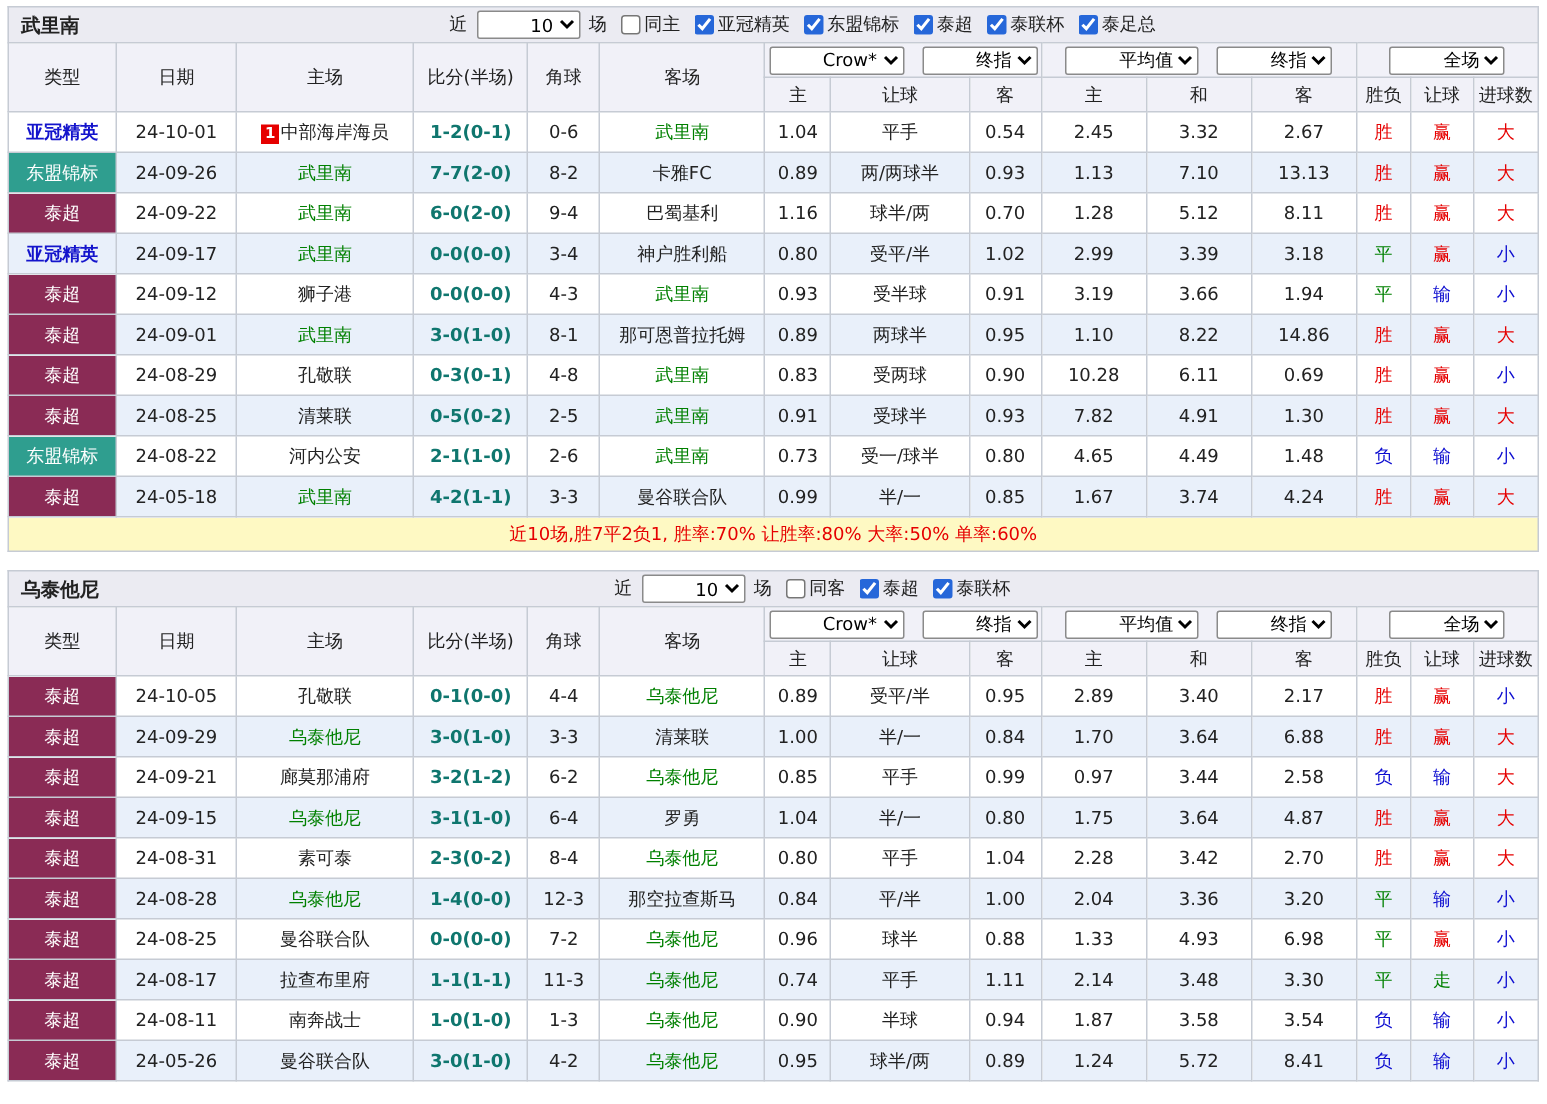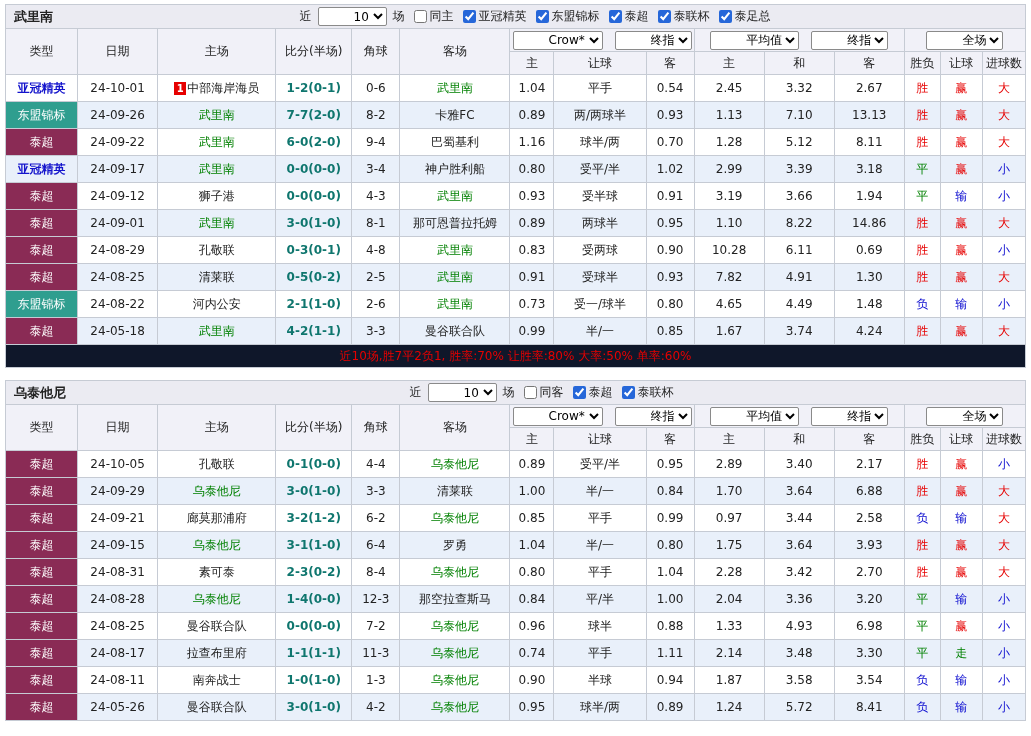--- a/index.html
+++ b/index.html
@@ -27,21 +27,21 @@
   .hdr-group{display:flex;justify-content:center;align-items:center;gap:12px;}
   .c-score{color:#0f766e;font-weight:bold;}
   .is-team{color:#008000;}
   .type-thai{background:#8a2b55;color:#fff;}
   .type-asean{background:#2f9e8f;color:#fff;}
   .type-acl{color:#1414cc;font-weight:bold;}
   .r-red{color:#e60000;}
   .r-green{color:#008000;}
   .r-blue{color:#0d0dd0;}
   .badge{display:inline-block;background:#e60000;color:#fff;font-size:10px;line-height:13px;min-width:12px;text-align:center;margin-right:1px;font-weight:bold;}
-  .sum-row td{color:#e60000;background:#0f172a;height:22px;}
+  .sum-row td{color:#e60000;background:#fef9c3;height:22px;}
 </style>
 </head>
 <body>
 
 <div class="page">
   <div id="sections">
       <div class="section">
         <div class="sec-bar">
           <span class="team-name">武里南</span>
           <span class="filters">
@@ -425,21 +425,21 @@
               <td class="c-date">24-09-15</td>
               <td class="c-team is-team"><span>乌泰他尼</span></td>
               <td class="c-score">3-1(1-0)</td>
               <td class="c-corner">6-4</td>
               <td class="c-team"><span>罗勇</span></td>
               <td class="c-odds">1.04</td>
               <td class="c-odds">半/一</td>
               <td class="c-odds">0.80</td>
               <td class="c-odds">1.75</td>
               <td class="c-odds">3.64</td>
-              <td class="c-odds">3.93</td>
+              <td class="c-odds">4.87</td>
               <td class="r-red">胜</td>
               <td class="r-red">赢</td>
               <td class="r-red">大</td>
             </tr>
             <tr class="odd">
               <td class="c-type type-thai">泰超</td>
               <td class="c-date">24-08-31</td>
               <td class="c-team"><span>素可泰</span></td>
               <td class="c-score">2-3(0-2)</td>
               <td class="c-corner">8-4</td>

